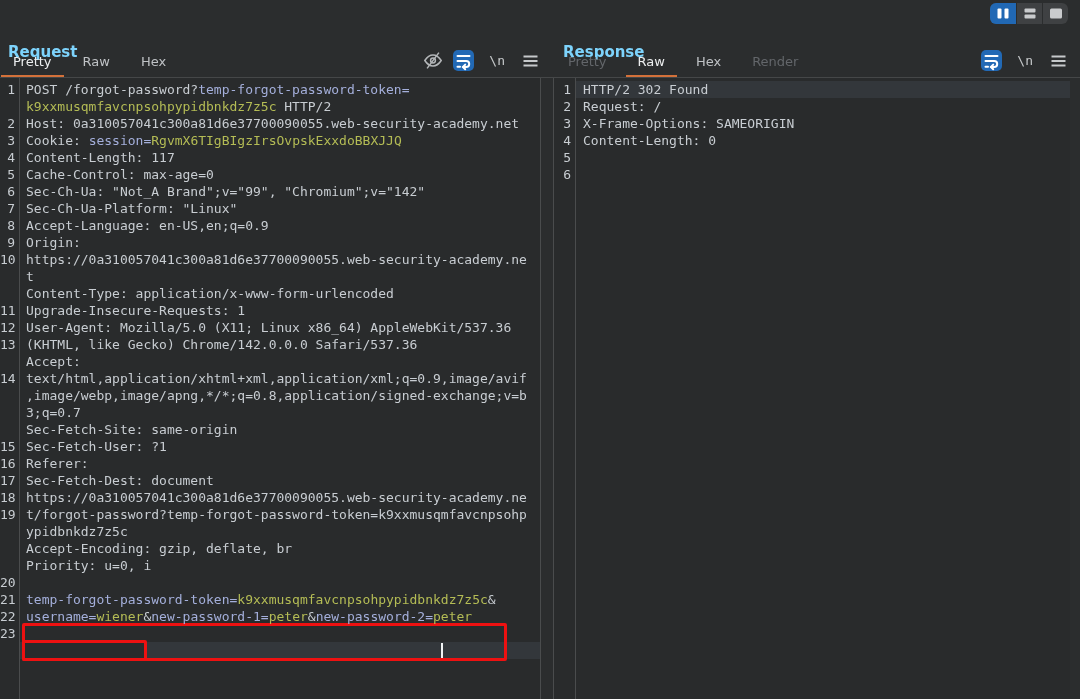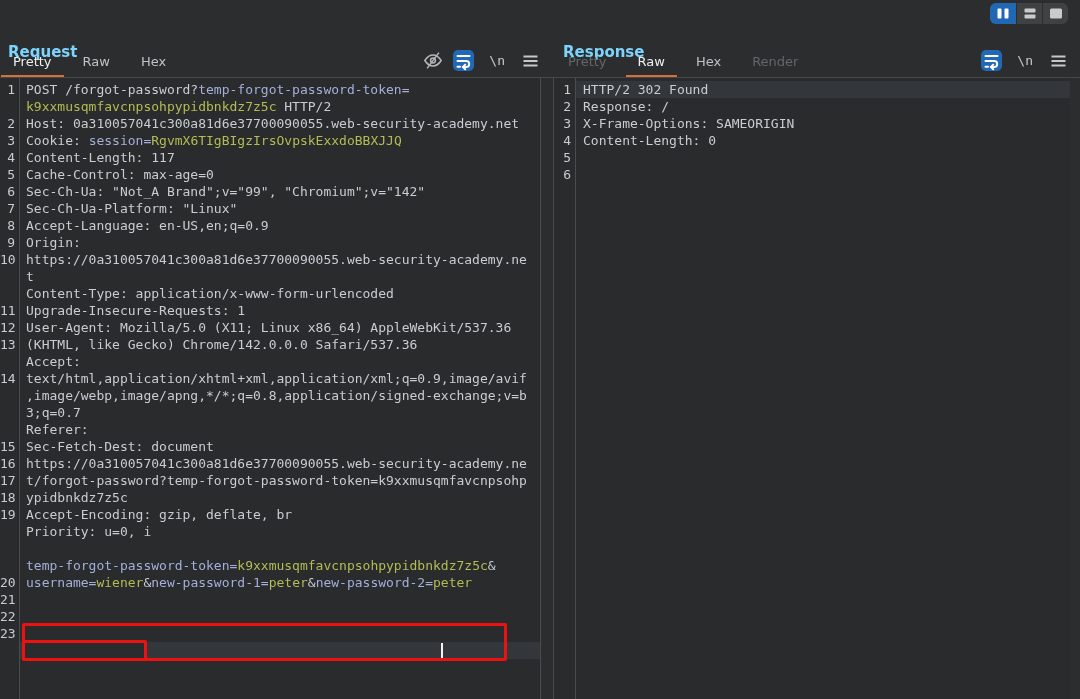--- a/index.html
+++ b/index.html
@@ -202,20 +202,22 @@
         <div class="row"><span class="seg-plain">https://0a310057041c300a81d6e37700090055.web-security-academy.ne</span></div>
         <div class="row"><span class="seg-plain">t</span></div>
         <div class="row"><span class="seg-plain">Content-Type: application/x-www-form-urlencoded</span></div>
         <div class="row"><span class="seg-plain">Upgrade-Insecure-Requests: 1</span></div>
         <div class="row"><span class="seg-plain">User-Agent: Mozilla/5.0 (X11; Linux x86_64) AppleWebKit/537.36</span></div>
         <div class="row"><span class="seg-plain">(KHTML, like Gecko) Chrome/142.0.0.0 Safari/537.36</span></div>
         <div class="row"><span class="seg-plain">Accept:</span></div>
         <div class="row"><span class="seg-plain">text/html,application/xhtml+xml,application/xml;q=0.9,image/avif</span></div>
         <div class="row"><span class="seg-plain">,image/webp,image/apng,*/*;q=0.8,application/signed-exchange;v=b</span></div>
         <div class="row"><span class="seg-plain">3;q=0.7</span></div>
+        <div class="row"><span class="seg-plain">Sec-Fetch-Site: same-origin</span></div>
+        <div class="row"><span class="seg-plain">Sec-Fetch-User: ?1</span></div>
         <div class="row"><span class="seg-plain">Referer:</span></div>
         <div class="row"><span class="seg-plain">Sec-Fetch-Dest: document</span></div>
         <div class="row"><span class="seg-plain">https://0a310057041c300a81d6e37700090055.web-security-academy.ne</span></div>
         <div class="row"><span class="seg-plain">t/forgot-password?temp-forgot-password-token=k9xxmusqmfavcnpsohp</span></div>
         <div class="row"><span class="seg-plain">ypidbnkdz7z5c</span></div>
         <div class="row"><span class="seg-plain">Accept-Encoding: gzip, deflate, br</span></div>
         <div class="row"><span class="seg-plain">Priority: u=0, i</span></div>
         <div class="row"></div>
         <div class="row"><span class="seg-name">temp-forgot-password-token=</span><span class="seg-value">k9xxmusqmfavcnpsohpypidbnkdz7z5c</span><span class="seg-plain">&amp;</span></div>
         <div class="row"><span class="seg-name">username=</span><span class="seg-value">wiener</span><span class="seg-plain">&amp;</span><span class="seg-name">new-password-1=</span><span class="seg-value">peter</span><span class="seg-plain">&amp;</span><span class="seg-name">new-password-2=</span><span class="seg-value">peter</span></div>
@@ -227,21 +229,21 @@
       <div class="gutter">
         <div class="row">1</div>
         <div class="row">2</div>
         <div class="row">3</div>
         <div class="row">4</div>
         <div class="row">5</div>
         <div class="row">6</div>
       </div>
       <div class="textcol">
         <div class="row"><span class="seg-plain">HTTP/2 302 Found</span></div>
-        <div class="row"><span class="seg-plain">Response: /</span></div>
+        <div class="row"><span class="seg-plain">Request: /</span></div>
         <div class="row"><span class="seg-plain">X-Frame-Options: SAMEORIGIN</span></div>
         <div class="row"><span class="seg-plain">Content-Length: 0</span></div>
         <div class="row"></div>
         <div class="row"></div>
       </div>
     </div>
 
 </div>
 
 </body></html>

